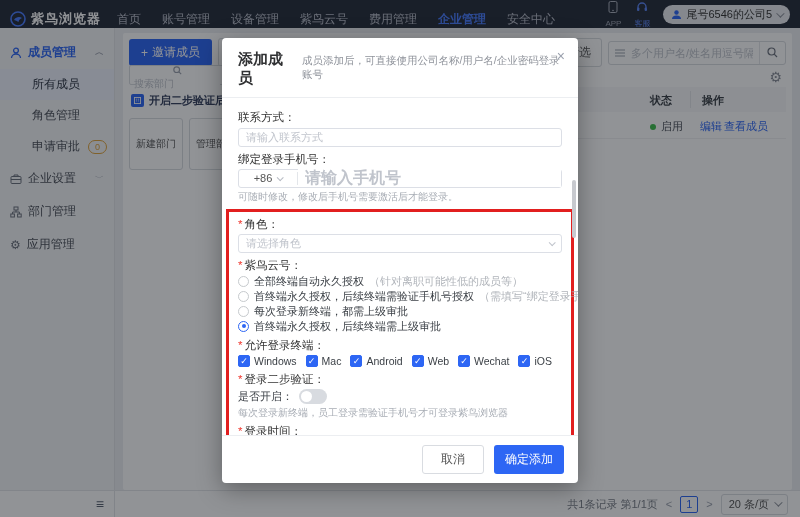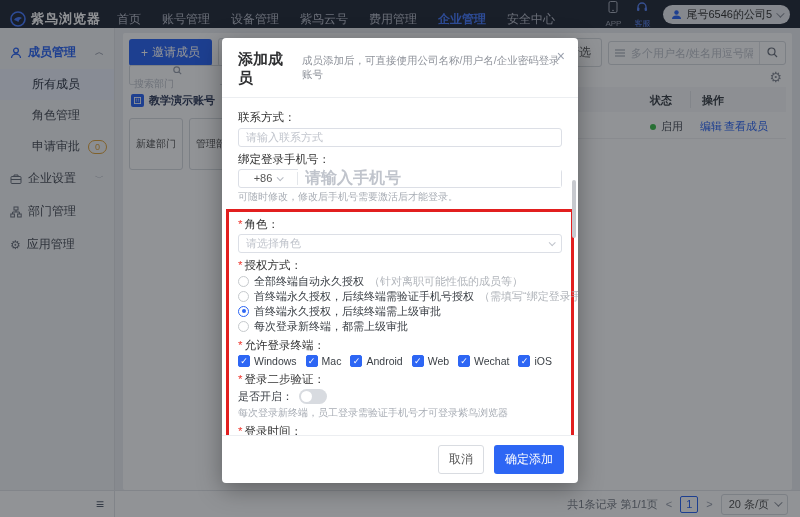--- a/index.html
+++ b/index.html
@@ -95,21 +95,21 @@
   .radio.on::after { content:""; position:absolute; left:2.5px; top:2.5px; width:4px; height:4px; border-radius:50%; background:#2d66f4; }
   .note { color:#b0b4ba; }
   .check-row { display:flex; align-items:center; gap:9px; margin-top:3px; flex-wrap:nowrap; }
   .check-item { display:flex; align-items:center; gap:4px; font-size:10.5px; color:#3a3f45; cursor:pointer; }
   .checkbox { width:12px; height:12px; border-radius:2px; background:#fff; border:1px solid #c6cacd; flex:0 0 auto; display:flex; align-items:center; justify-content:center; color:transparent; font-size:9px; }
   .checkbox.on { background:#2d66f4; border-color:#2d66f4; color:#fff; }
   .toggle-row { display:flex; align-items:center; gap:6px; margin-top:2px; font-size:11px; color:#3a3f45; }
   .toggle { width:28px; height:15px; border-radius:8px; background:#d8dbe0; position:relative; cursor:pointer; }
   .toggle .knob { position:absolute; left:2px; top:2px; width:11px; height:11px; border-radius:50%; background:#fff; }
   .modal-footer { border-top:1px solid #eceef1; padding:9px 14px; display:flex; justify-content:flex-end; gap:10px; }
-  .btn-cancel { background:#fff; border:1px solid #d9dce1; border-radius:3px; color:#555; font-size:12px; padding:5px 10px; cursor:pointer; }
+  .btn-cancel { background:#fff; border:1px solid #d9dce1; border-radius:3px; color:#555; font-size:12px; padding:5px 18px; cursor:pointer; }
   .btn-confirm { background:#2d66f4; border:none; border-radius:3px; color:#fff; font-size:12px; padding:5px 11px; cursor:pointer; }
   .modal-scrollbar { position:absolute; right:2px; top:142px; width:4px; height:58px; border-radius:2px; background:#c7c9ce; }
   svg { display:block; }
 </style>
 </head>
 <body>
 
 <div class="screen">
 
   <header class="topbar">
@@ -260,21 +260,21 @@
           </span>
         <input placeholder="搜索部门" style="">
       </div>
       <div class="tree-node">
         <span class="node-ic">
             <svg width="7" height="7" viewBox="0 0 8 8">
               <rect x="0.5" y="0.5" width="7" height="7" fill="none" stroke="#fff"></rect>
               <path d="M2.5 2.5 h1 M4.5 2.5 h1 M2.5 4.5 h1 M4.5 4.5 h1" stroke="#fff"></path>
             </svg>
           </span>
-        <span>教学演示账号</span>
+        <span>开启二步验证后</span>
       </div>
       <div class="dept-btns">
         <button class="btn-xs">新建部门</button>
         <button class="btn-xs">管理部门</button>
       </div>
 
       <div class="tbl-head">
         <span class="th" style="left:267px;">状态</span>
         <span class="th-divider"></span>
         <span class="th" style="left:319px;">操作</span>
@@ -325,38 +325,38 @@
       </div>
       <div class="hint">可随时修改，修改后手机号需要激活后才能登录。</div>
 
       <div class="red-box">
         <div class="f-label"><span class="star">*</span><span>角色：</span></div>
         <div class="sel">
           <span class="ph">请选择角色</span>
           <span class="sm-chev"></span>
         </div>
 
-        <div class="f-label"><span class="star">*</span><span>授权方式：</span></div>
+        <div class="f-label"><span class="star">*</span><span>紫鸟云号：</span></div>
         <label class="opt-row">
           <span class="radio"></span>
           <span>全部终端自动永久授权</span>
           <span class="note">（针对离职可能性低的成员等）</span>
         </label>
         <label class="opt-row">
           <span class="radio"></span>
           <span>首终端永久授权，后续终端需验证手机号授权</span>
           <span class="note">（需填写“绑定登录手机号”）</span>
         </label>
         <label class="opt-row">
+          <span class="radio"></span>
+          <span>每次登录新终端，都需上级审批</span>
+        </label>
+        <label class="opt-row">
           <span class="radio on"></span>
           <span>首终端永久授权，后续终端需上级审批</span>
-        </label>
-        <label class="opt-row">
-          <span class="radio"></span>
-          <span>每次登录新终端，都需上级审批</span>
         </label>
 
         <div class="f-label"><span class="star">*</span><span>允许登录终端：</span></div>
         <div class="check-row">
           <label class="check-item">
               <span class="checkbox on">✓</span>
               <span>Windows</span>
             </label>
           <label class="check-item">
               <span class="checkbox on">✓</span>

